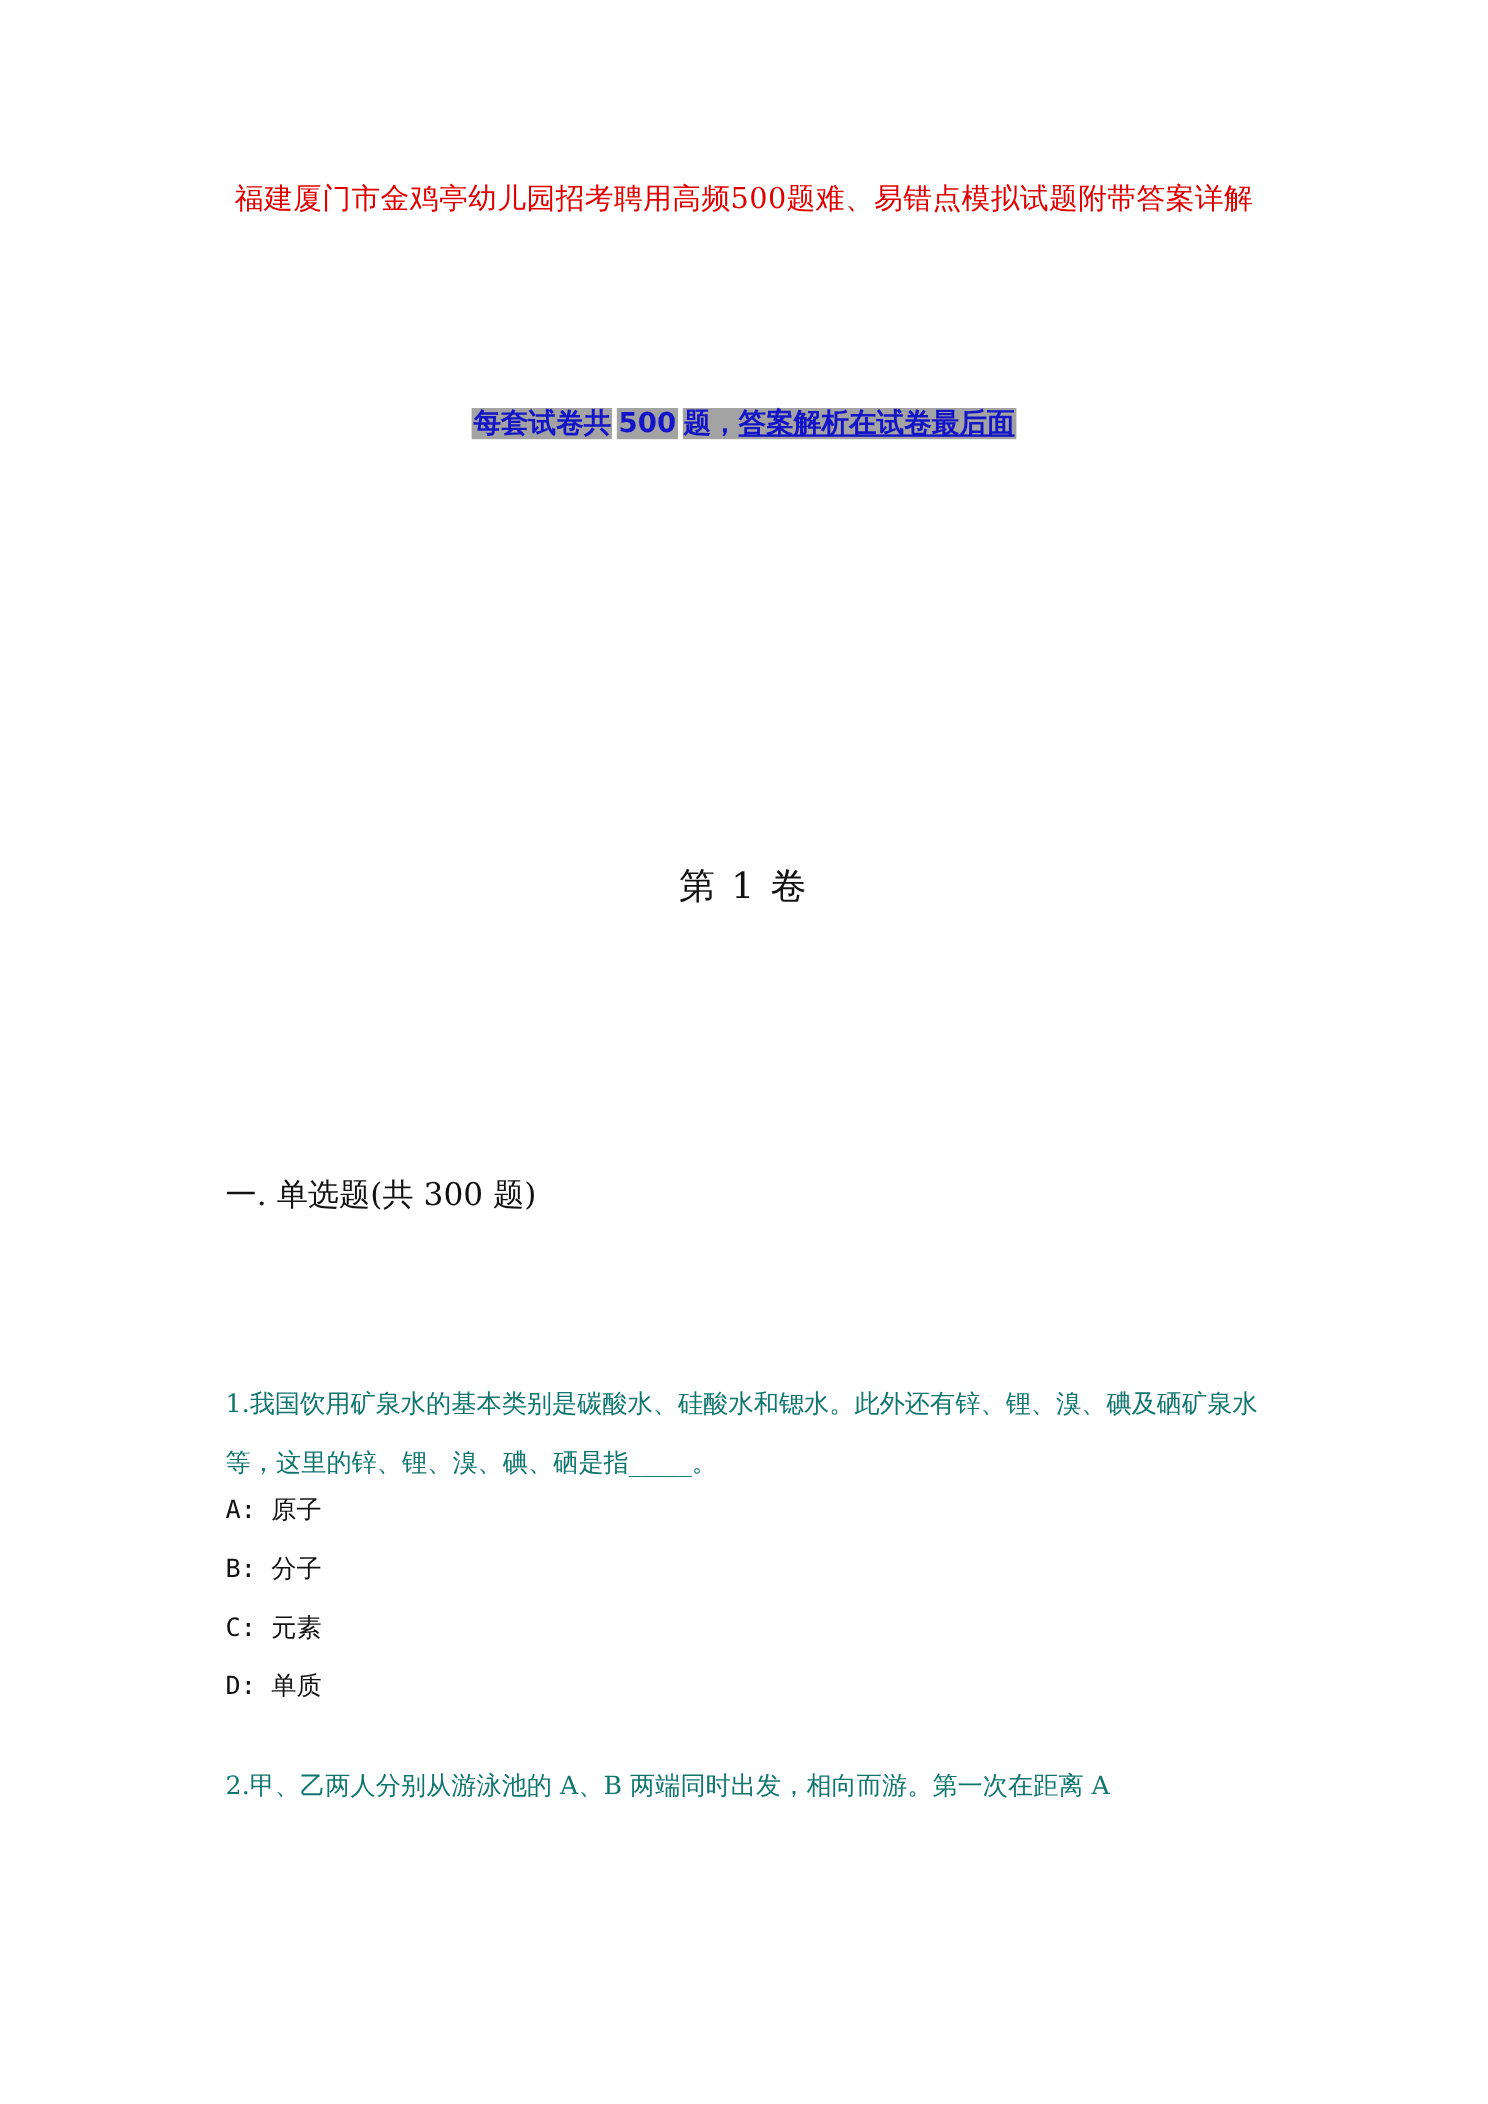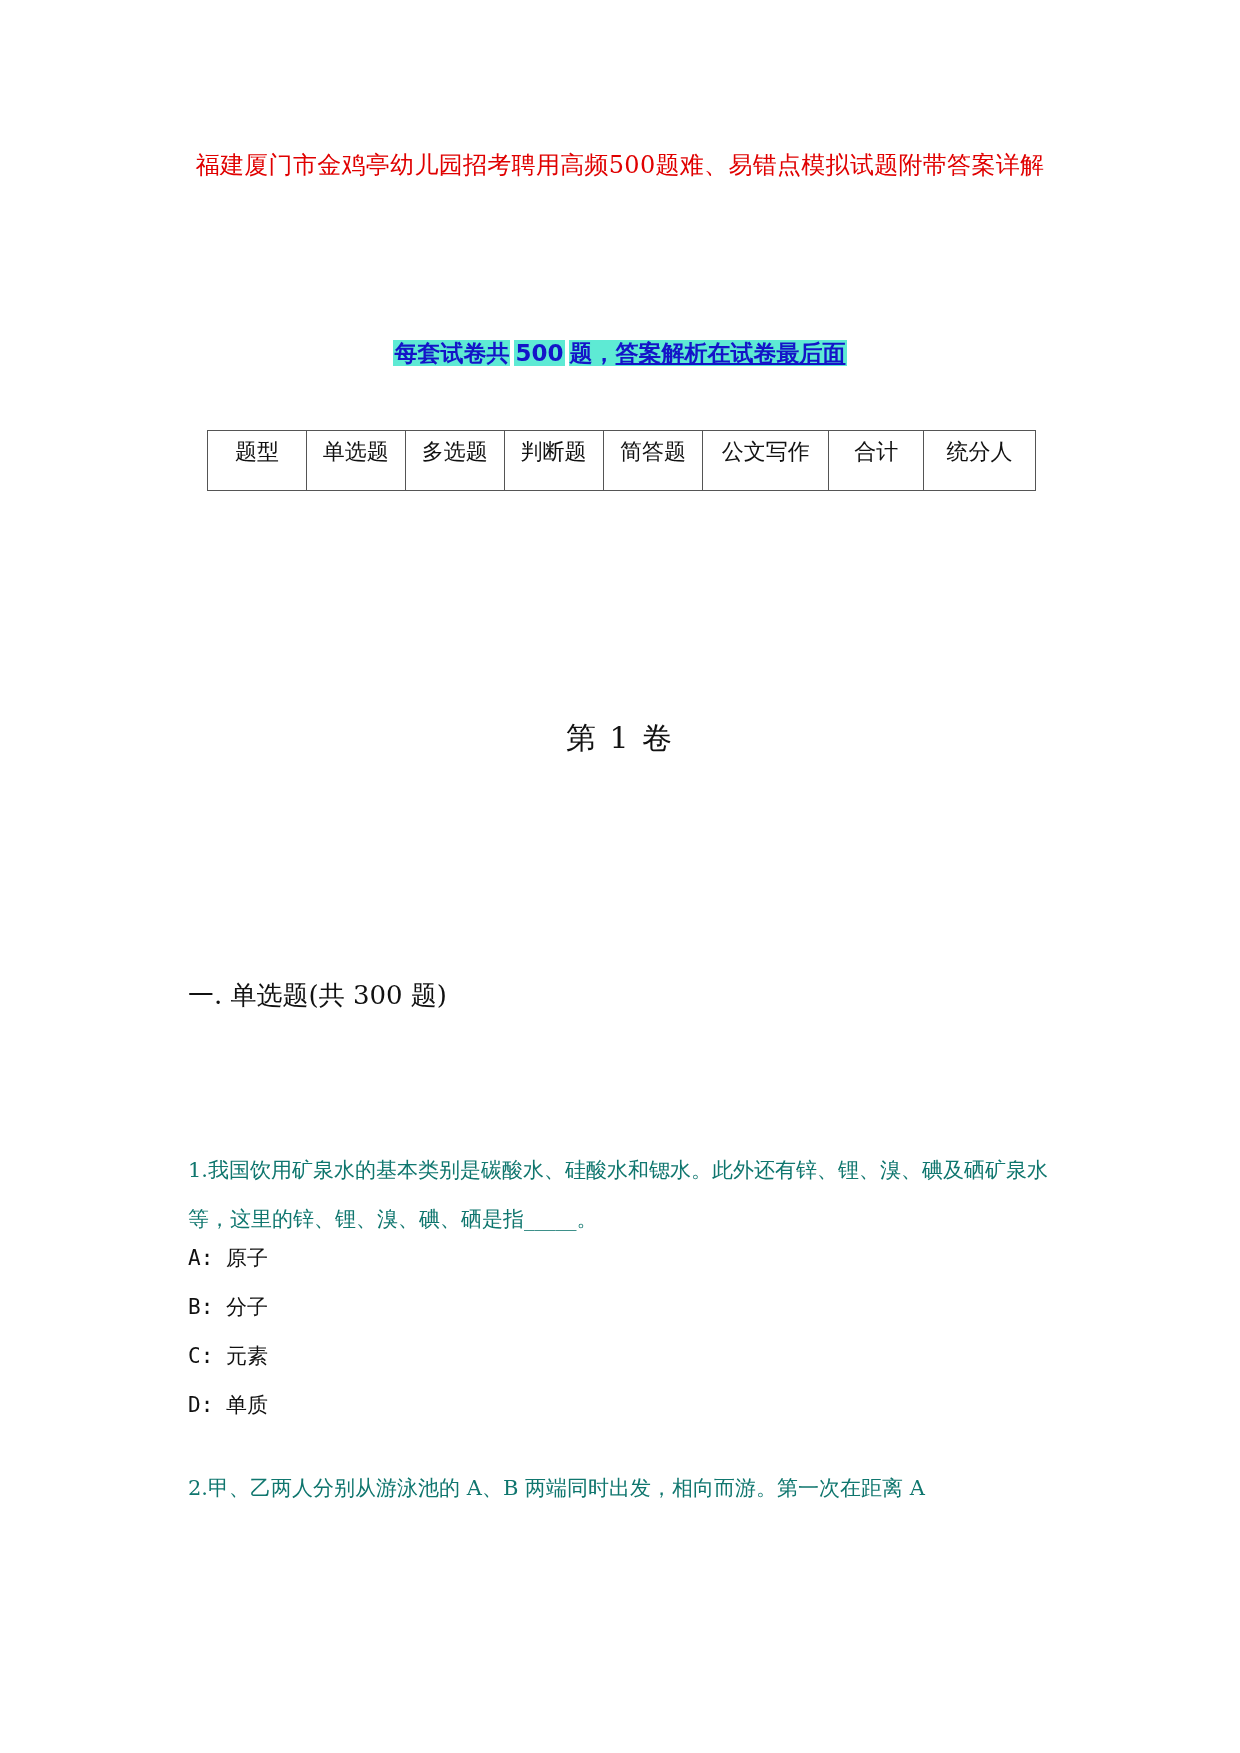--- a/index.html
+++ b/index.html
@@ -27,21 +27,21 @@
       left: 0; width: 1240px; top: 336px;
       text-align: center;
       font-family: "DejaVu Sans", "Liberation Sans", sans-serif;
       font-weight: bold;
       font-size: 23px;
       line-height: 34px;
       color: #1414c8;
       white-space: nowrap;
     }
     .subtitle .hl {
-      background: #5eead4;
+      background: #a3a3a3;
       padding: 0 1px;
       margin: 0 2px;
     }
     .subtitle .link { text-decoration: underline; color: #1414c8; }
     table.score {
       position: absolute;
       left: 207px; top: 430px;
       width: 829px;
       border-collapse: collapse;
       font-family: "DejaVu Sans", "Liberation Sans", sans-serif;
@@ -94,30 +94,20 @@
     <col style="width:99px">
       <col style="width:99px">
       <col style="width:99px">
       <col style="width:99px">
       <col style="width:100px">
       <col style="width:126px">
       <col style="width:95px">
       <col style="width:112px">
   </colgroup>
   <tbody>
-      <tr class="r1">
-    <td>题型</td>
-    <td>单选题</td>
-    <td>多选题</td>
-    <td>判断题</td>
-    <td>简答题</td>
-    <td>公文写作</td>
-    <td>合计</td>
-    <td>统分人</td>
-  </tr>
 </tbody>
   </table>
 
 <div class="abs vol">第 1 卷</div>
 
 <div class="abs section">一. 单选题(共 300 题)</div>
 
 <div class="abs question q1">
   <span>1.</span><span>我国饮用矿泉水的基本类别是碳酸水、硅酸水和锶水。此外还有锌、锂、溴、碘及硒矿泉水等，这里的锌、锂、溴、碘、硒是指_____。</span>
 </div>

